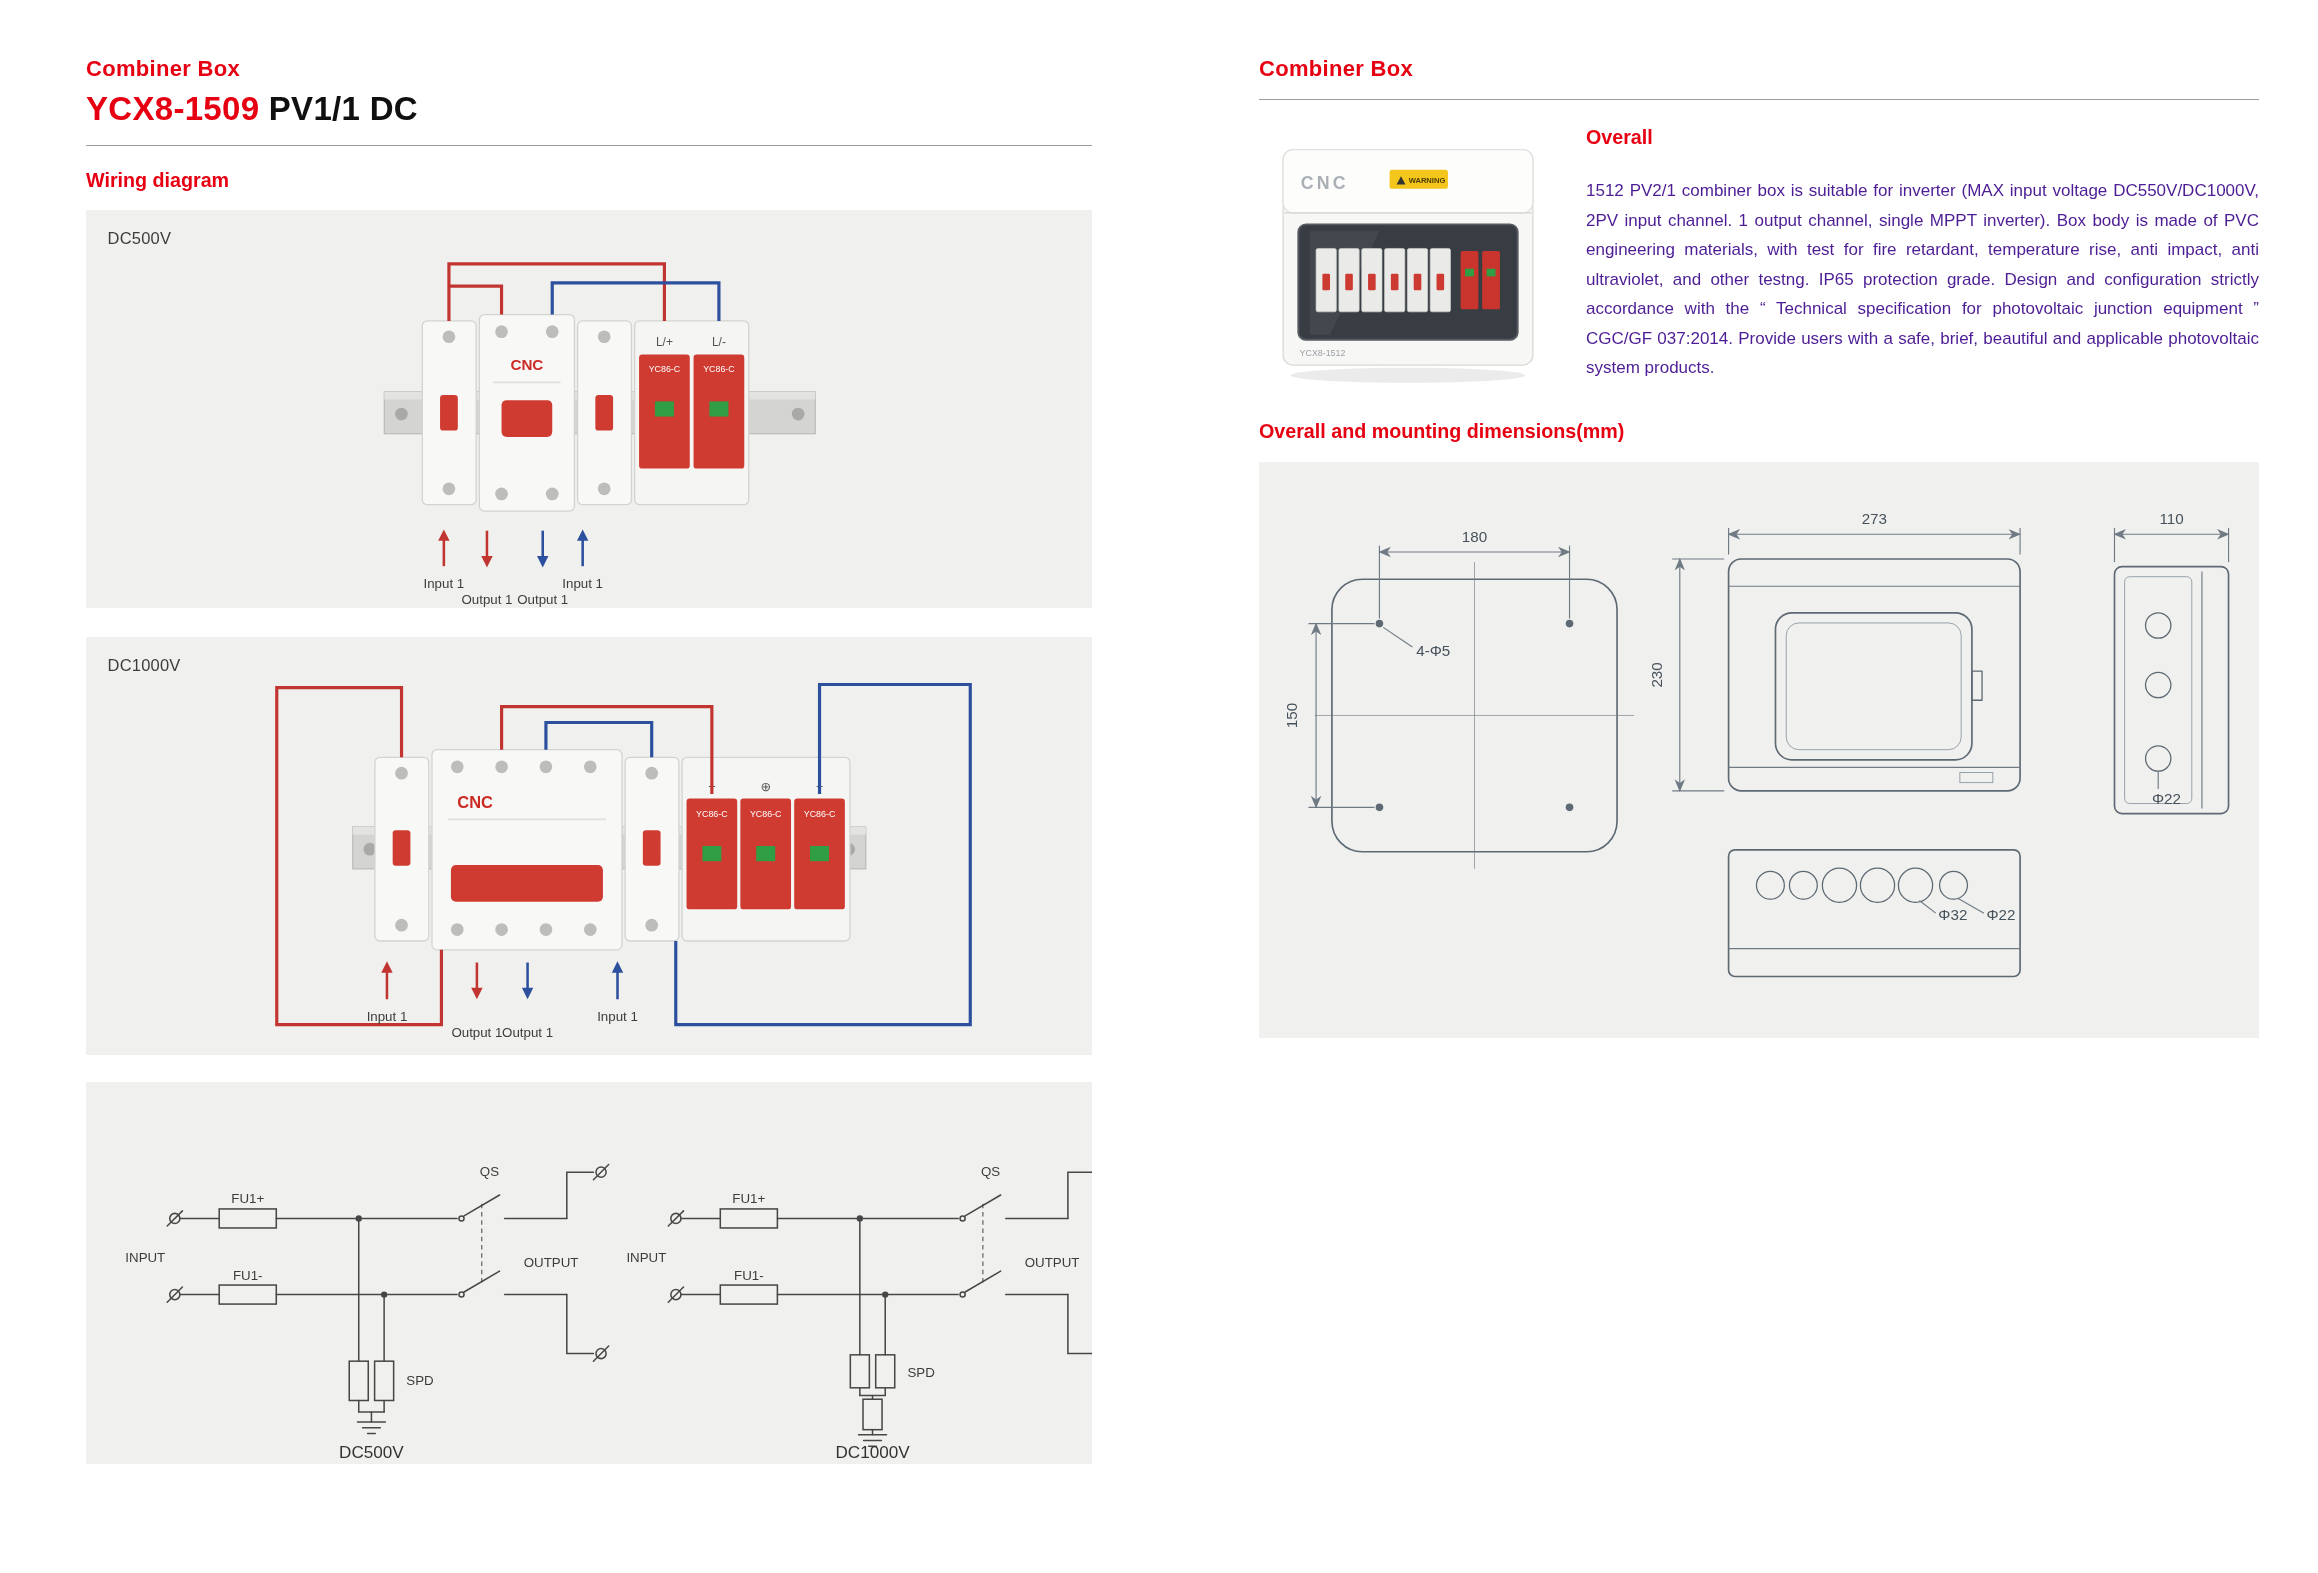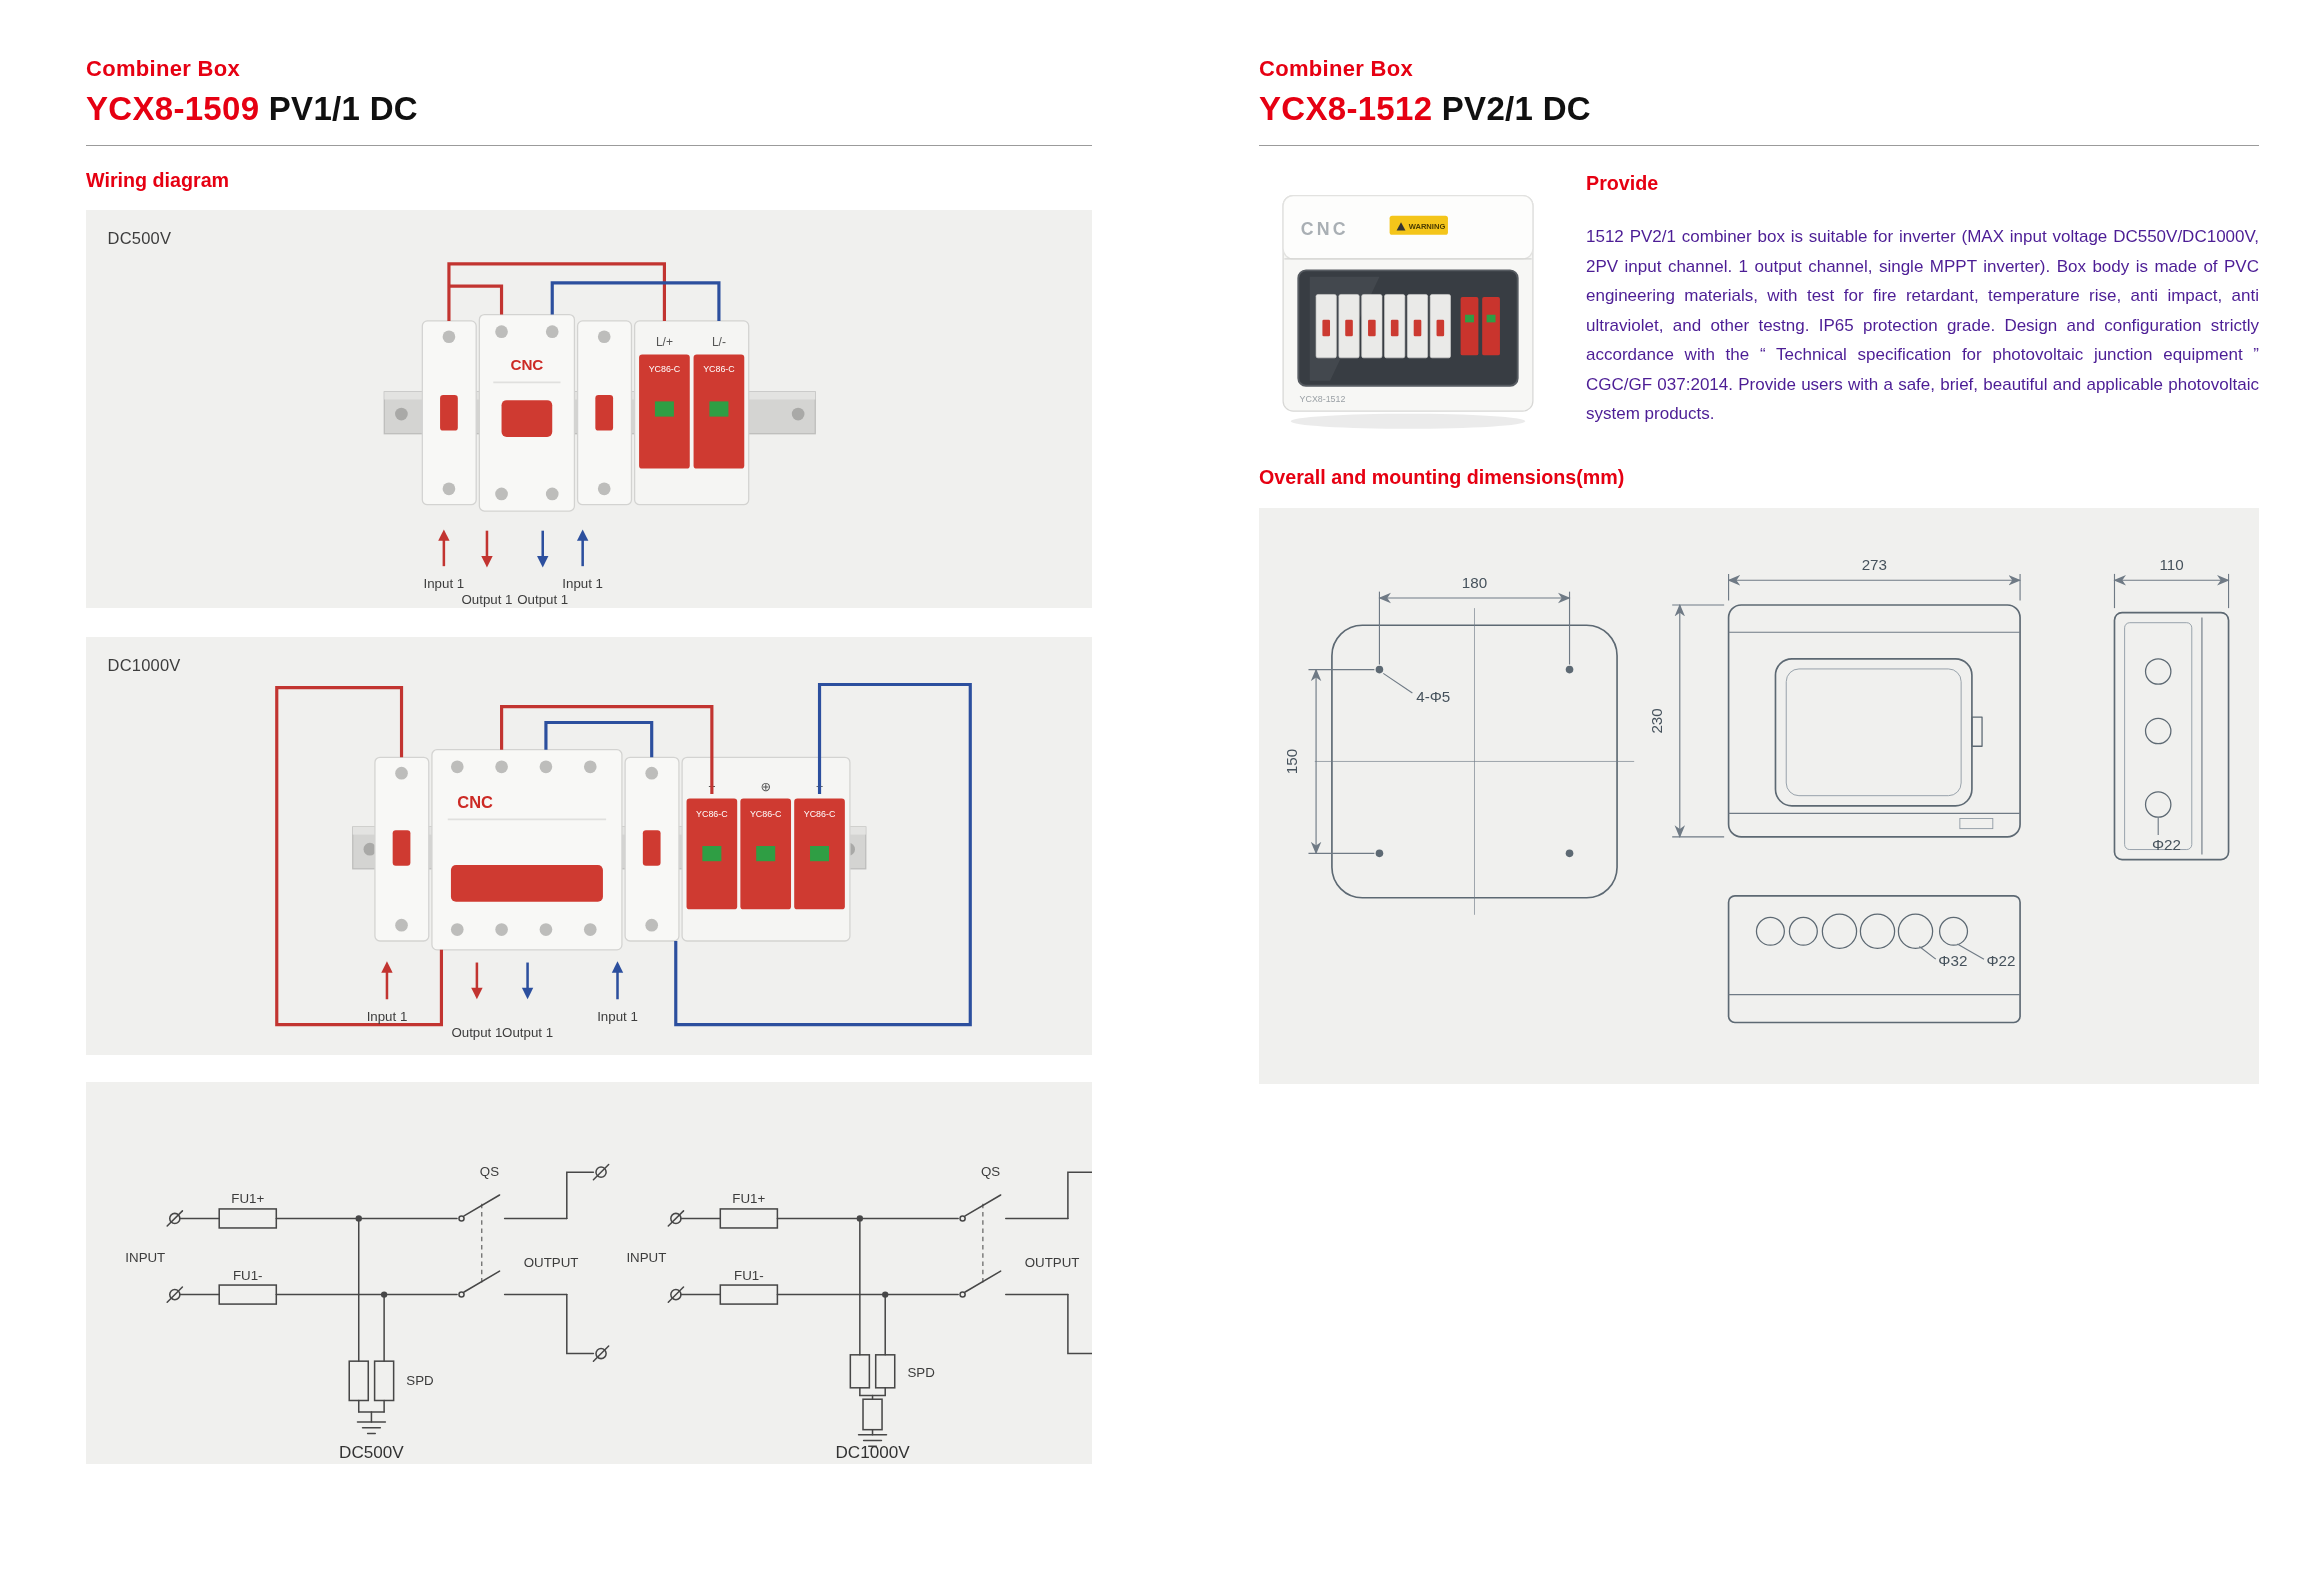--- a/index.html
+++ b/index.html
@@ -293,21 +293,20 @@
           <line x1="444" y1="574" x2="456" y2="574" class="sc"></line>
           <text x="505" y="465" class="sct">SPD</text>
           <text x="450" y="592" text-anchor="middle" class="scc">DC1000V</text>
         </g>
       </svg>
     </div>
   </section>
 
   <section class="col col-right">
     <h3 class="category">Combiner Box</h3>
-    <h1 class="title"><span class="model">YCX8-1512</span><span> PV2/1 DC</span></h1>
     <hr class="divider">
 
     <div class="general-row">
       <div class="photo-wrap">
         <svg viewBox="0 0 470 430">
           <ellipse cx="235" cy="396" rx="185" ry="12" fill="rgba(0,0,0,0.08)"></ellipse>
           <rect x="38" y="40" width="394" height="340" rx="16" fill="#f7f7f5" stroke="#d8d8d6" stroke-width="2"></rect>
           <rect x="38" y="40" width="394" height="100" rx="16" fill="#fdfdfc" stroke="#e2e2e0" stroke-width="2"></rect>
           <line x1="40" y1="140" x2="430" y2="140" stroke="#d4d4d2" stroke-width="2"></line>
           <text x="66" y="102" font-size="28" font-weight="bold" fill="#a9afb4" letter-spacing="5">CNC</text>
@@ -335,21 +334,21 @@
               <rect x="318" y="200" width="28" height="92" rx="3" fill="#c9342d"></rect>
               <rect x="352" y="200" width="28" height="92" rx="3" fill="#c9342d"></rect>
               <rect x="325" y="228" width="14" height="12" fill="#2f9e44"></rect>
               <rect x="359" y="228" width="14" height="12" fill="#2f9e44"></rect>
             </g>
           </g>
           <text x="64" y="366" font-size="14" fill="#9ba1a6">YCX8-1512</text>
         </svg>
       </div>
       <div class="general-col">
-        <h4 class="subhead gh">Provide</h4>
+        <h4 class="subhead gh">Overall</h4>
         <p class="paragraph">1512 PV2/1 combiner box is suitable for inverter (MAX input voltage DC550V/DC1000V, 2PV input channel. 1 output channel, single MPPT inverter). Box body is made of PVC engineering materials, with test for fire retardant, temperature rise, anti impact, anti ultraviolet, and other testng. IP65 protection grade. Design and configuration strictly accordance with the “ Technical specification for photovoltaic junction equipment ”  CGC/GF 037:2014. Provide users with a safe, brief, beautiful and applicable photovoltaic system products.</p>
       </div>
     </div>
 
     <h4 class="subhead dims-head">Overall and mounting dimensions(mm)</h4>
 
     <div class="panel dims-panel">
       <svg viewBox="0 0 1578 909">
         <defs>
           <marker id="ar" viewBox="0 0 12 12" markerWidth="11" markerHeight="11" refX="11" refY="6" orient="auto-start-reverse">

